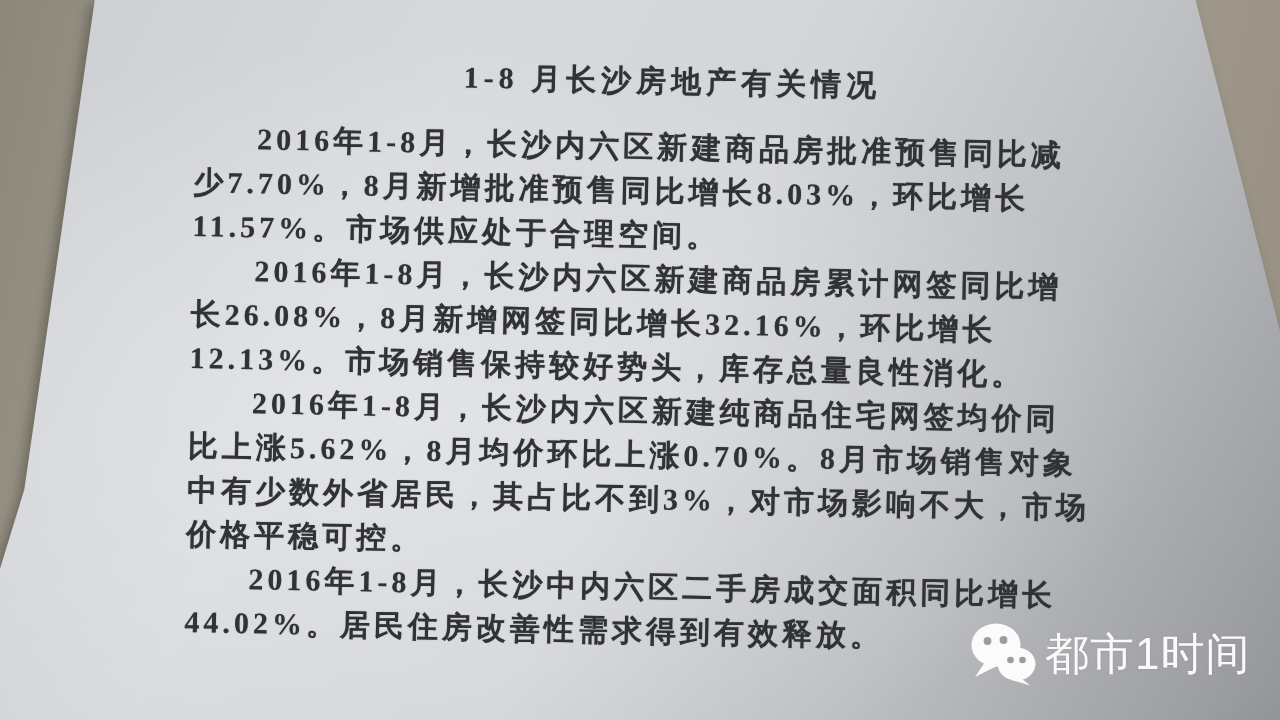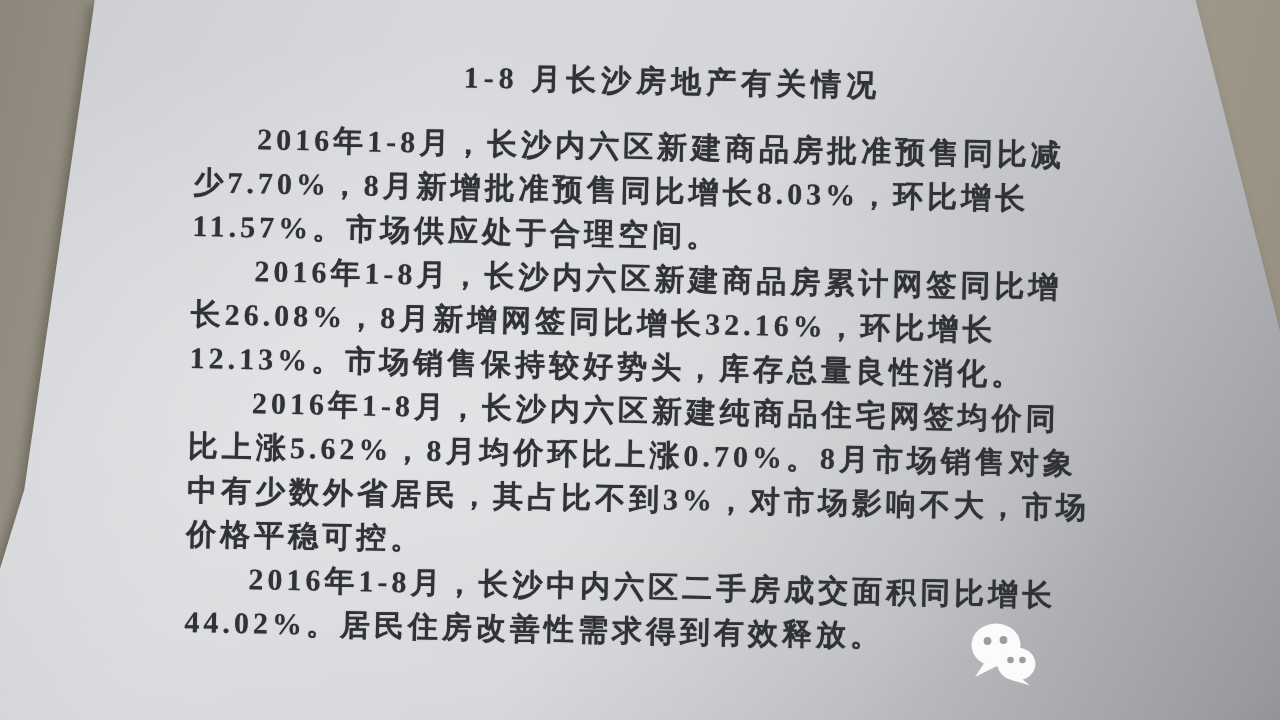--- a/index.html
+++ b/index.html
@@ -144,15 +144,16 @@
         <circle cx="17.5" cy="19" r="3.9" fill="#9a9c9e"></circle>
         <circle cx="33.5" cy="18" r="3.9" fill="#9a9c9e"></circle>
         <g fill="#fbfbfc">
           <ellipse cx="46.5" cy="42" rx="19" ry="16.5"></ellipse>
           <path d="M51 56 L60 63.5 L41.5 58 Z"></path>
         </g>
         <circle cx="40.5" cy="38" r="3.3" fill="#9a9c9e"></circle>
         <circle cx="52.5" cy="38" r="3.3" fill="#9a9c9e"></circle>
       </svg>
     </span>
+    <span class="wm-text">都市1时间</span>
   </div>
 
 </div>
 
 </body></html>

